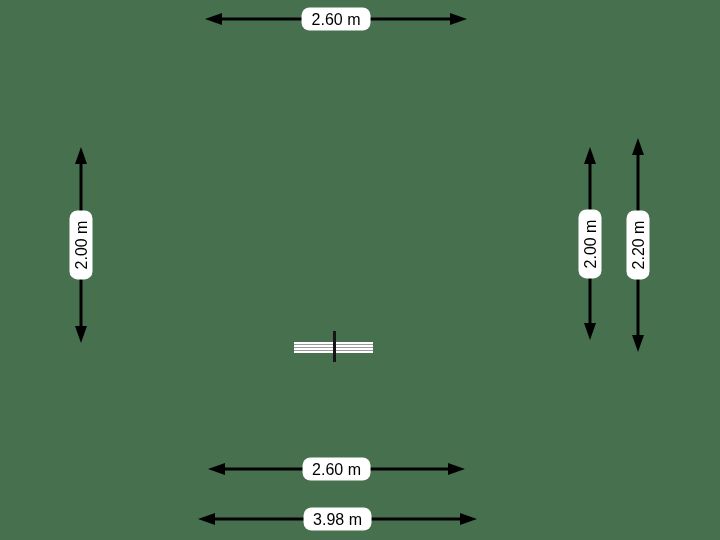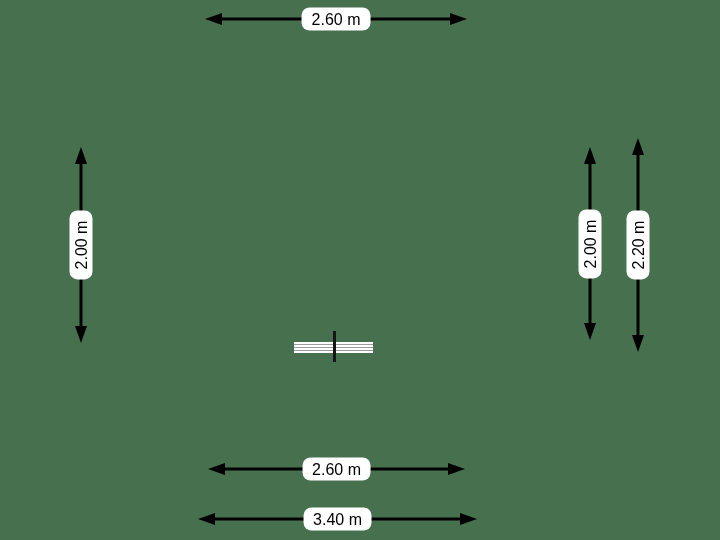--- a/index.html
+++ b/index.html
@@ -156,16 +156,16 @@
     <div class="shaft"></div>
     <div class="ah ah-l"></div>
     <div class="ah ah-r"></div>
     <div class="dim-label">2.60 m</div>
   </div>
 
   <div class="dim dim-h" style="left:198px; top:509px; width:279px; height:20px;">
     <div class="shaft"></div>
     <div class="ah ah-l"></div>
     <div class="ah ah-r"></div>
-    <div class="dim-label">3.40 m</div>
+    <div class="dim-label">3.98 m</div>
   </div>
 
 </div>
 
 </body></html>

